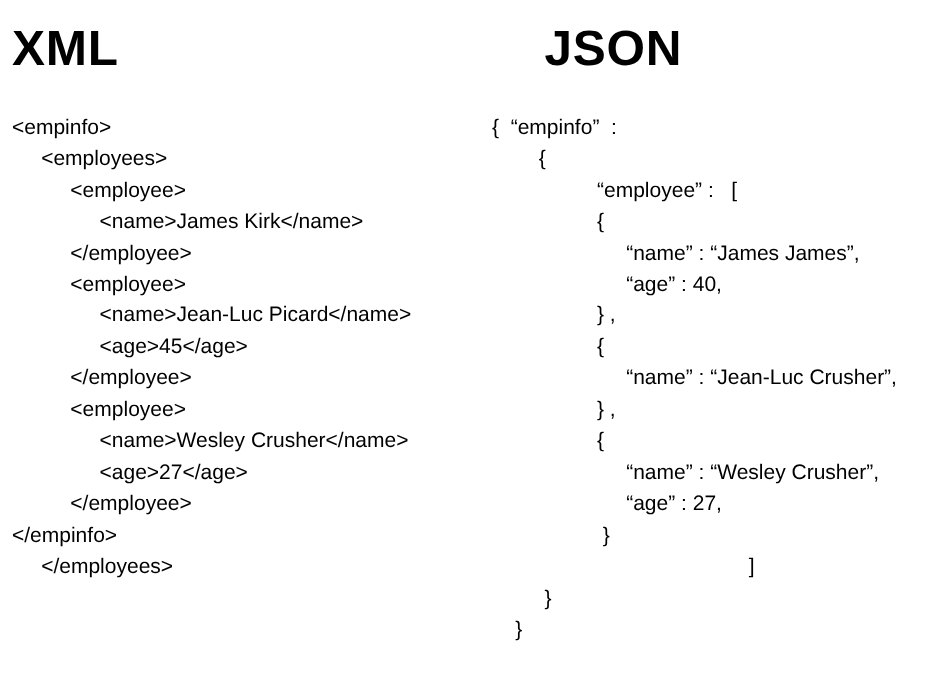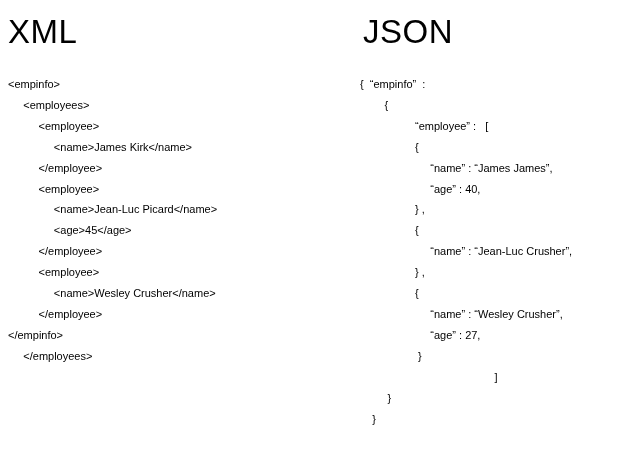--- a/index.html
+++ b/index.html
@@ -5,32 +5,32 @@
   html, body { margin: 0; padding: 0; }
   body {
     width: 634px; height: 453px;
     background: #ffffff; color: #000000;
     font-family: "Liberation Sans", sans-serif;
     overflow: hidden;
   }
   .slide { position: relative; width: 634px; height: 453px; }
   .heading {
     position: absolute; top: 15px;
-    font-size: 33px; font-weight: 400; line-height: 1;
+    font-size: 33px; font-weight: 700; line-height: 1;
     letter-spacing: 0.5px;
   }
   .heading-xml  { left: 8px; }
   .heading-json { left: 363px; }
   .code {
     position: absolute; top: 74px;
-    font-size: 11px; line-height: 20.9px;
+    font-size: 14px; line-height: 20.9px;
     font-weight: 400;
   }
   .code-xml  { left: 8px; }
-  .code-json { left: 328px; margin-left: 32px; }
+  .code-json { left: 328px; }
   .line { white-space: pre; }
 </style>
 </head>
 <body style="background: rgb(255, 255, 255); color: rgb(0, 0, 0);">
 
 <div class="slide">
 
   <div class="heading heading-xml">XML</div>
   <div class="heading heading-json">JSON</div>
 
@@ -39,20 +39,21 @@
     <div class="line">     &lt;employees&gt;</div>
     <div class="line">          &lt;employee&gt;</div>
     <div class="line">               &lt;name&gt;James Kirk&lt;/name&gt;</div>
     <div class="line">          &lt;/employee&gt;</div>
     <div class="line">          &lt;employee&gt;</div>
     <div class="line">               &lt;name&gt;Jean-Luc Picard&lt;/name&gt;</div>
     <div class="line">               &lt;age&gt;45&lt;/age&gt;</div>
     <div class="line">          &lt;/employee&gt;</div>
     <div class="line">          &lt;employee&gt;</div>
     <div class="line">               &lt;name&gt;Wesley Crusher&lt;/name&gt;</div>
+    <div class="line">               &lt;age&gt;27&lt;/age&gt;</div>
     <div class="line">          &lt;/employee&gt;</div>
     <div class="line">&lt;/empinfo&gt;</div>
     <div class="line">     &lt;/employees&gt;</div>
   </div>
 
   <div class="code code-json">
     <div class="line">{  “empinfo”  :</div>
     <div class="line">        {</div>
     <div class="line">                  “employee” :   [</div>
     <div class="line">                  {</div>

